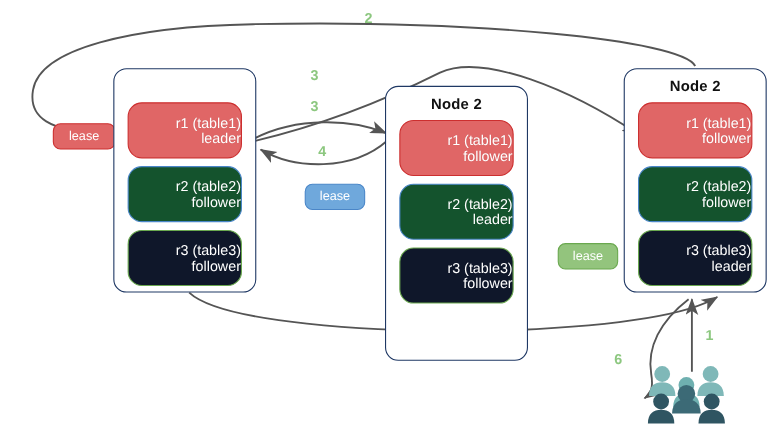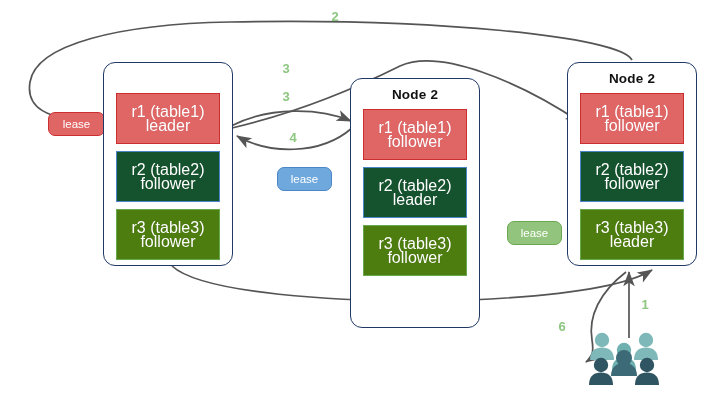--- a/index.html
+++ b/index.html
@@ -21,29 +21,29 @@
   }
   .node-title{
     position:absolute;left:0;right:0;top:8px;
     text-align:center;
     font-size:13.5px;font-weight:bold;color:#111111;
     letter-spacing:0.2px;
   }
   .replica{
     position:absolute;left:12px;right:12px;
     height:51px;
-    border-radius:0;
+    border-radius:13px;
     box-sizing:border-box;
-    display:flex;flex-direction:column;align-items:center;justify-content:center;
-    color:#ffffff;font-size:16px;line-height:14px;text-align:center;
+    display:flex;flex-direction:column;align-items:flex-end;justify-content:center;
+    color:#ffffff;font-size:13px;line-height:14px;text-align:center;
     text-shadow:0 0 1px rgba(0,0,0,0.12);
   }
   .rep-red{background:#e06666;border:1.6px solid #cc2f2f;}
   .rep-blue{background:#14532d;border:1.6px solid #4a86c8;}
-  .rep-green{background:#4d7c0f;border:1.6px solid #6aa84f;}
+  .rep-green{background:#0f172a;border:1.6px solid #6aa84f;}
 
   .lease{
     position:absolute;
     height:24px;
     border-radius:7px;
     box-sizing:border-box;
     display:flex;align-items:center;justify-content:center;
     color:#ffffff;font-size:11.5px;
   }
   .lease-red{background:#e06666;border:1.6px solid #cc2f2f;}

